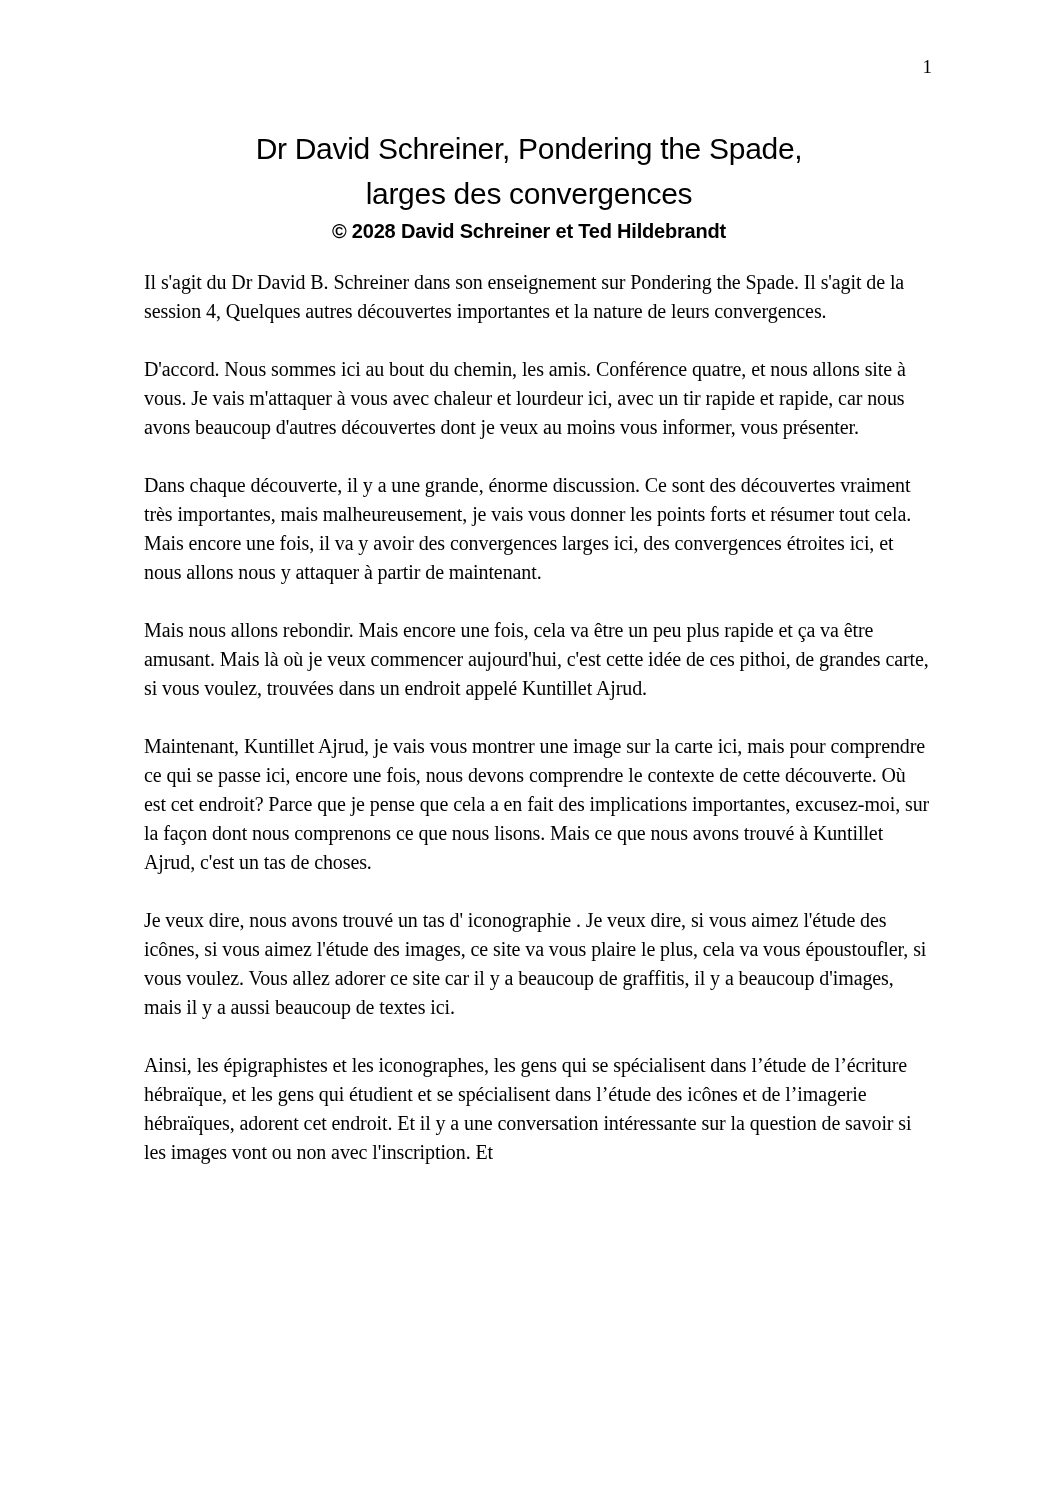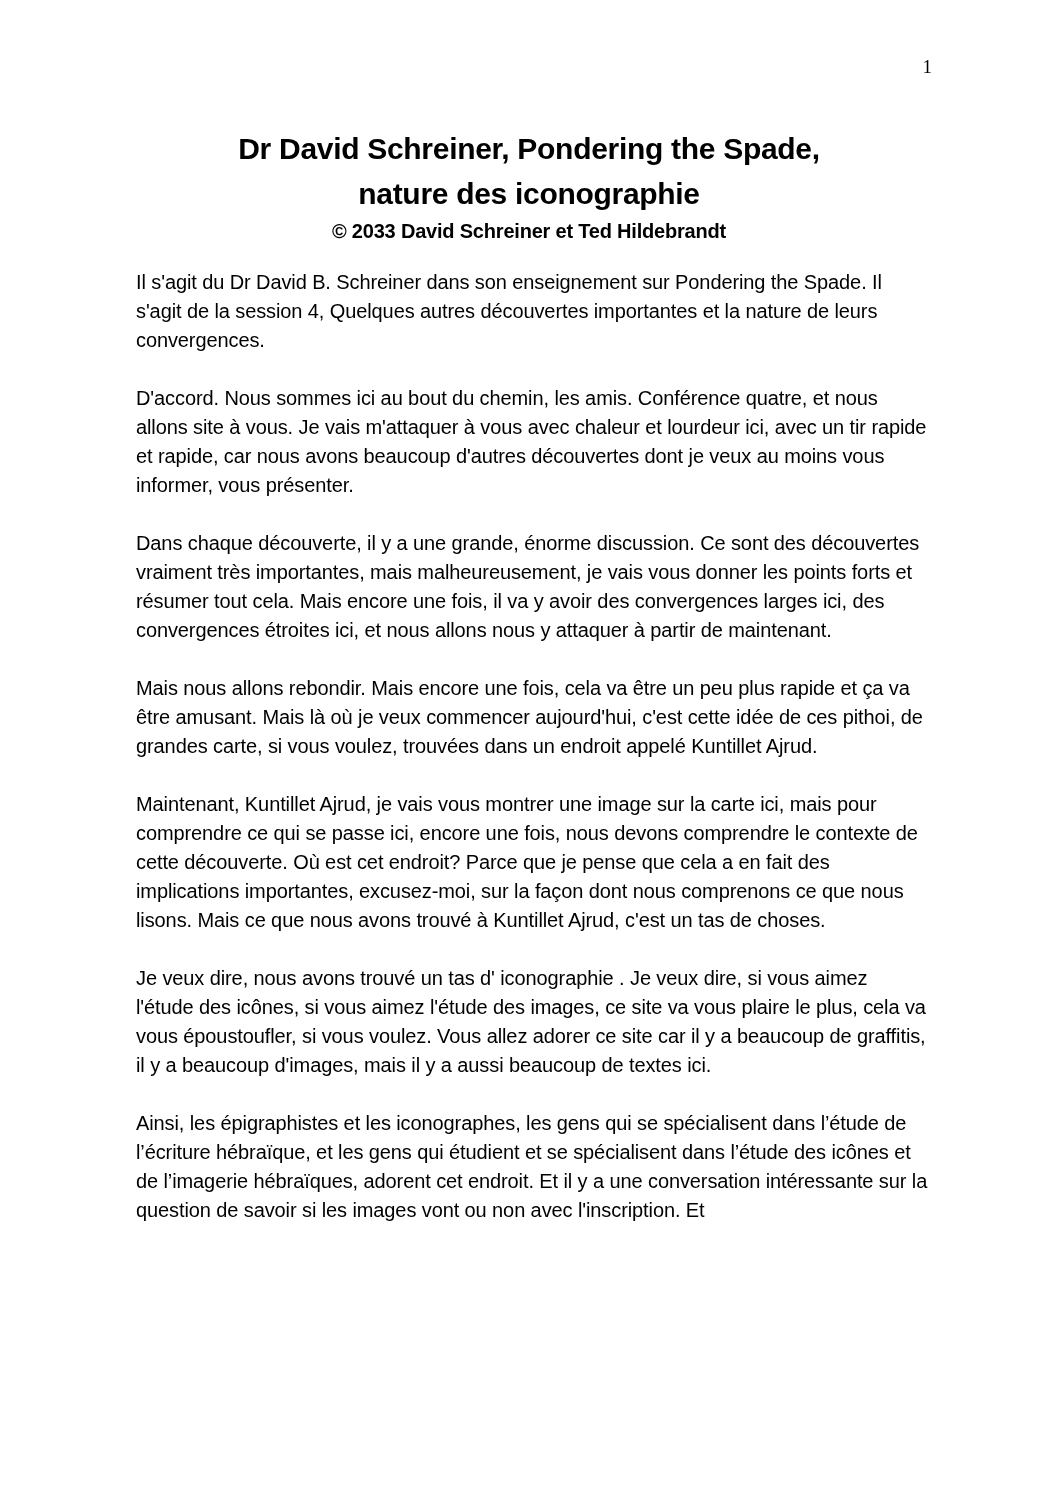--- a/index.html
+++ b/index.html
@@ -22,56 +22,57 @@
     position: absolute;
     top: 56px;
     right: 126px;
     font-family: "Liberation Serif", serif;
     font-size: 19px;
     line-height: 22px;
     color: #000000;
   }
   .title-block {
     text-align: center;
-    font-weight: bold;
+    font-weight: normal;
     font-size: 30px;
     line-height: 45px;
     letter-spacing: -0.3px;
   }
   .copyright {
     text-align: center;
     font-weight: bold;
     font-size: 20px;
     line-height: 30px;
     letter-spacing: -0.2px;
   }
   .body-text {
     margin-top: 22px;
     font-size: 20px;
     line-height: 29px;
     letter-spacing: -0.1px;
   }
   .body-text p {
-    margin: 0 0 29px 8px;
+    margin: 0 0 29px 16px;
     text-align: left;
+    font-family: Liberation Serif, serif;
   }
 </style>
 </head>
 <body>
 
 <div class="page">
 
   <div class="page-number">1</div>
 
   <div class="title-block">
     <div>Dr David Schreiner, Pondering the Spade,</div>
-    <div>nature des iconographie</div>
+    <div>larges des convergences</div>
   </div>
 
-  <div class="copyright">© 2033 David Schreiner et Ted Hildebrandt</div>
+  <div class="copyright">© 2028 David Schreiner et Ted Hildebrandt</div>
 
   <div class="body-text">
       <p>Il s'agit du Dr David B. Schreiner dans son enseignement sur Pondering the Spade. Il s'agit de la session 4, Quelques autres découvertes importantes et la nature de leurs convergences.</p>
       <p>D'accord. Nous sommes ici au bout du chemin, les amis. Conférence quatre, et nous allons site à vous. Je vais m'attaquer à vous avec chaleur et lourdeur ici, avec un tir rapide et rapide, car nous avons beaucoup d'autres découvertes dont je veux au moins vous informer, vous présenter.</p>
       <p>Dans chaque découverte, il y a une grande, énorme discussion. Ce sont des découvertes vraiment très importantes, mais malheureusement, je vais vous donner les points forts et résumer tout cela. Mais encore une fois, il va y avoir des convergences larges ici, des convergences étroites ici, et nous allons nous y attaquer à partir de maintenant.</p>
       <p>Mais nous allons rebondir. Mais encore une fois, cela va être un peu plus rapide et ça va être amusant. Mais là où je veux commencer aujourd'hui, c'est cette idée de ces pithoi, de grandes carte, si vous voulez, trouvées dans un endroit appelé Kuntillet Ajrud.</p>
       <p>Maintenant, Kuntillet Ajrud, je vais vous montrer une image sur la carte ici, mais pour comprendre ce qui se passe ici, encore une fois, nous devons comprendre le contexte de cette découverte. Où est cet endroit? Parce que je pense que cela a en fait des implications importantes, excusez-moi, sur la façon dont nous comprenons ce que nous lisons. Mais ce que nous avons trouvé à Kuntillet Ajrud, c'est un tas de choses.</p>
       <p>Je veux dire, nous avons trouvé un tas d' iconographie . Je veux dire, si vous aimez l'étude des icônes, si vous aimez l'étude des images, ce site va vous plaire le plus, cela va vous époustoufler, si vous voulez. Vous allez adorer ce site car il y a beaucoup de graffitis, il y a beaucoup d'images, mais il y a aussi beaucoup de textes ici.</p>
       <p>Ainsi, les épigraphistes et les iconographes, les gens qui se spécialisent dans l’étude de l’écriture hébraïque, et les gens qui étudient et se spécialisent dans l’étude des icônes et de l’imagerie hébraïques, adorent cet endroit. Et il y a une conversation intéressante sur la question de savoir si les images vont ou non avec l'inscription. Et</p>
     </div>

